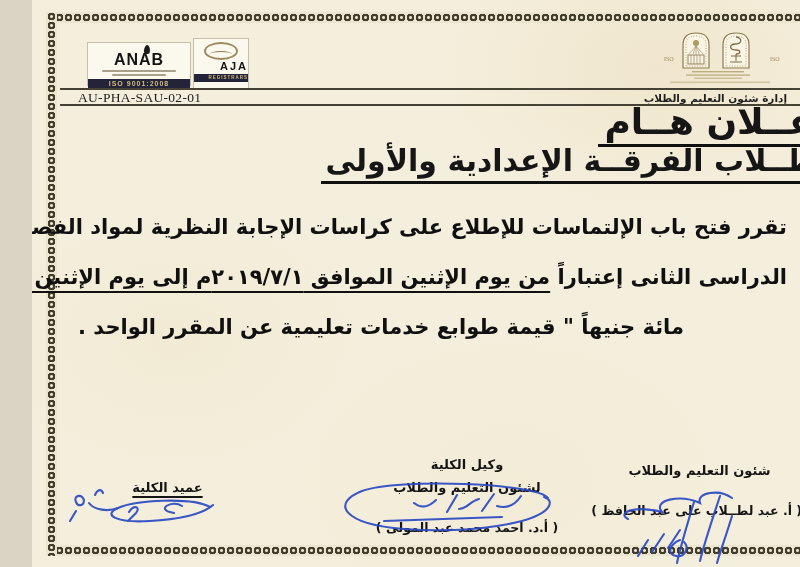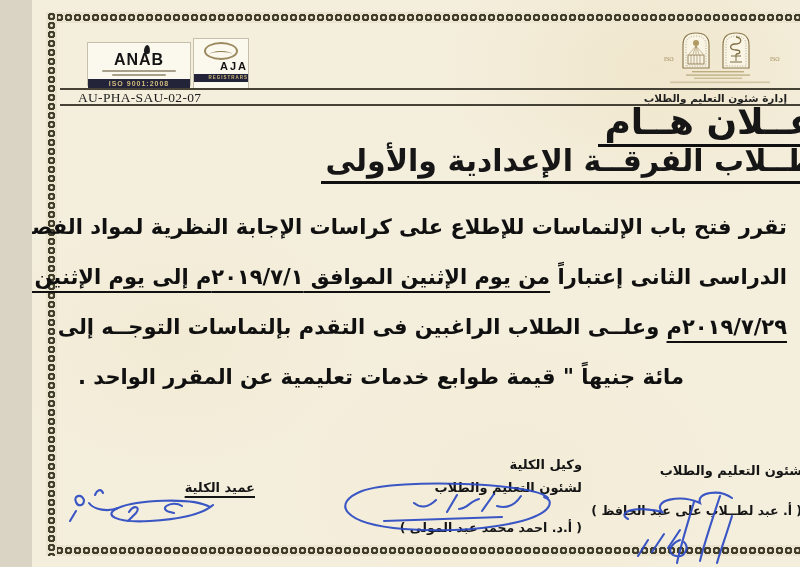--- a/index.html
+++ b/index.html
@@ -45,21 +45,21 @@
   .title2{position:absolute;left:4px;right:0;top:143px;text-align:right;direction:rtl;}
   .title2 span{font-size:30px;font-weight:bold;border-bottom:3px solid #101010;padding:0 4px 3px 4px;}
 
   
   .body-text{position:absolute;left:46px;right:45px;top:202px;direction:rtl;font-weight:bold;font-size:21px;color:#101010;}
   .bline{height:50px;line-height:50px;white-space:nowrap;text-align:justify;text-align-last:justify;}
   .bline-last{height:50px;line-height:50px;white-space:nowrap;text-align:left;text-align-last:left;}
   .u{text-decoration:underline;text-decoration-thickness:2px;text-underline-offset:7px;}
 
   
-  .sig{position:absolute;text-align:right;direction:rtl;font-weight:bold;color:#151515;}
+  .sig{position:absolute;text-align:center;direction:rtl;font-weight:bold;color:#151515;}
   .sig .t{font-size:13px;line-height:17px;}
   .sig .t2{font-size:13px;line-height:17px;margin-top:6px;}
   .sig .nm{font-size:12.5px;margin-top:24px;white-space:nowrap;}
   .sig-dean{left:48px;top:479px;width:175px;}
   .sig-dean .t{text-decoration:underline;text-decoration-thickness:2px;text-underline-offset:4px;}
   .sig-dean .nm{margin-top:30px;}
   .sig-vice{left:320px;top:456px;width:230px;}
   .sig-dir{left:565px;top:456px;width:205px;}
   .ink{position:absolute;left:0;top:0;pointer-events:none;z-index:6;}
   .emblem-txt{font-family:"Liberation Serif",serif;}
@@ -121,35 +121,34 @@
     <text x="108" y="31" font-size="6" fill="#a08c5c" class="emblem-txt">ISO</text>
     <g fill="#b3a273">
       <rect x="30" y="41" width="52" height="1.4" opacity=".85"></rect>
       <rect x="24" y="44.4" width="64" height="1.4" opacity=".8"></rect>
       <rect x="32" y="47.6" width="48" height="1.2" opacity=".75"></rect>
       <rect x="8" y="51.5" width="100" height="1.6" opacity=".5"></rect>
     </g>
   </svg>
 
   <div class="hrule rule1"></div>
-  <div class="ref-code">AU-PHA-SAU-02-07</div>
+  <div class="ref-code">AU-PHA-SAU-02-01</div>
   <div class="dept">إدارة شئون التعليم والطلاب</div>
   <div class="hrule rule2"></div>
 
   <div class="title1">
     <span>إعــلان هــام</span>
   </div>
   <div class="title2">
     <span>لطــلاب الفرقــة الإعدادية والأولى</span>
   </div>
 
   <div class="body-text">
     <div class="bline">تقرر فتح باب الإلتماسات للإطلاع على كراسات الإجابة النظرية لمواد الفصل</div>
     <div class="bline"><span>الدراسى الثانى إعتباراً </span><span class="u">من يوم الإثنين الموافق ٢٠١٩/٧/١م إلى يوم الإثنين الموافق</span></div>
-    <div class="bline"><span class="u">٢٠١٩/٧/٢٩م</span><span> وعلــى الطلاب الراغبين فى التقدم بإلتماسات التوجــه إلى</span></div>
     <div class="bline-last">مائة جنيهاً " قيمة طوابع خدمات تعليمية عن المقرر الواحد .</div>
   </div>
 
   <div class="sig sig-dir">
     <div class="t2">شئون التعليم والطلاب</div>
     <div class="nm">( أ. عبد لطــلاب على عبد الحافظ )</div>
   </div>
   <div class="sig sig-vice">
     <div class="t">وكيل الكلية</div>
     <div class="t2">لشئون التعليم والطلاب</div>

